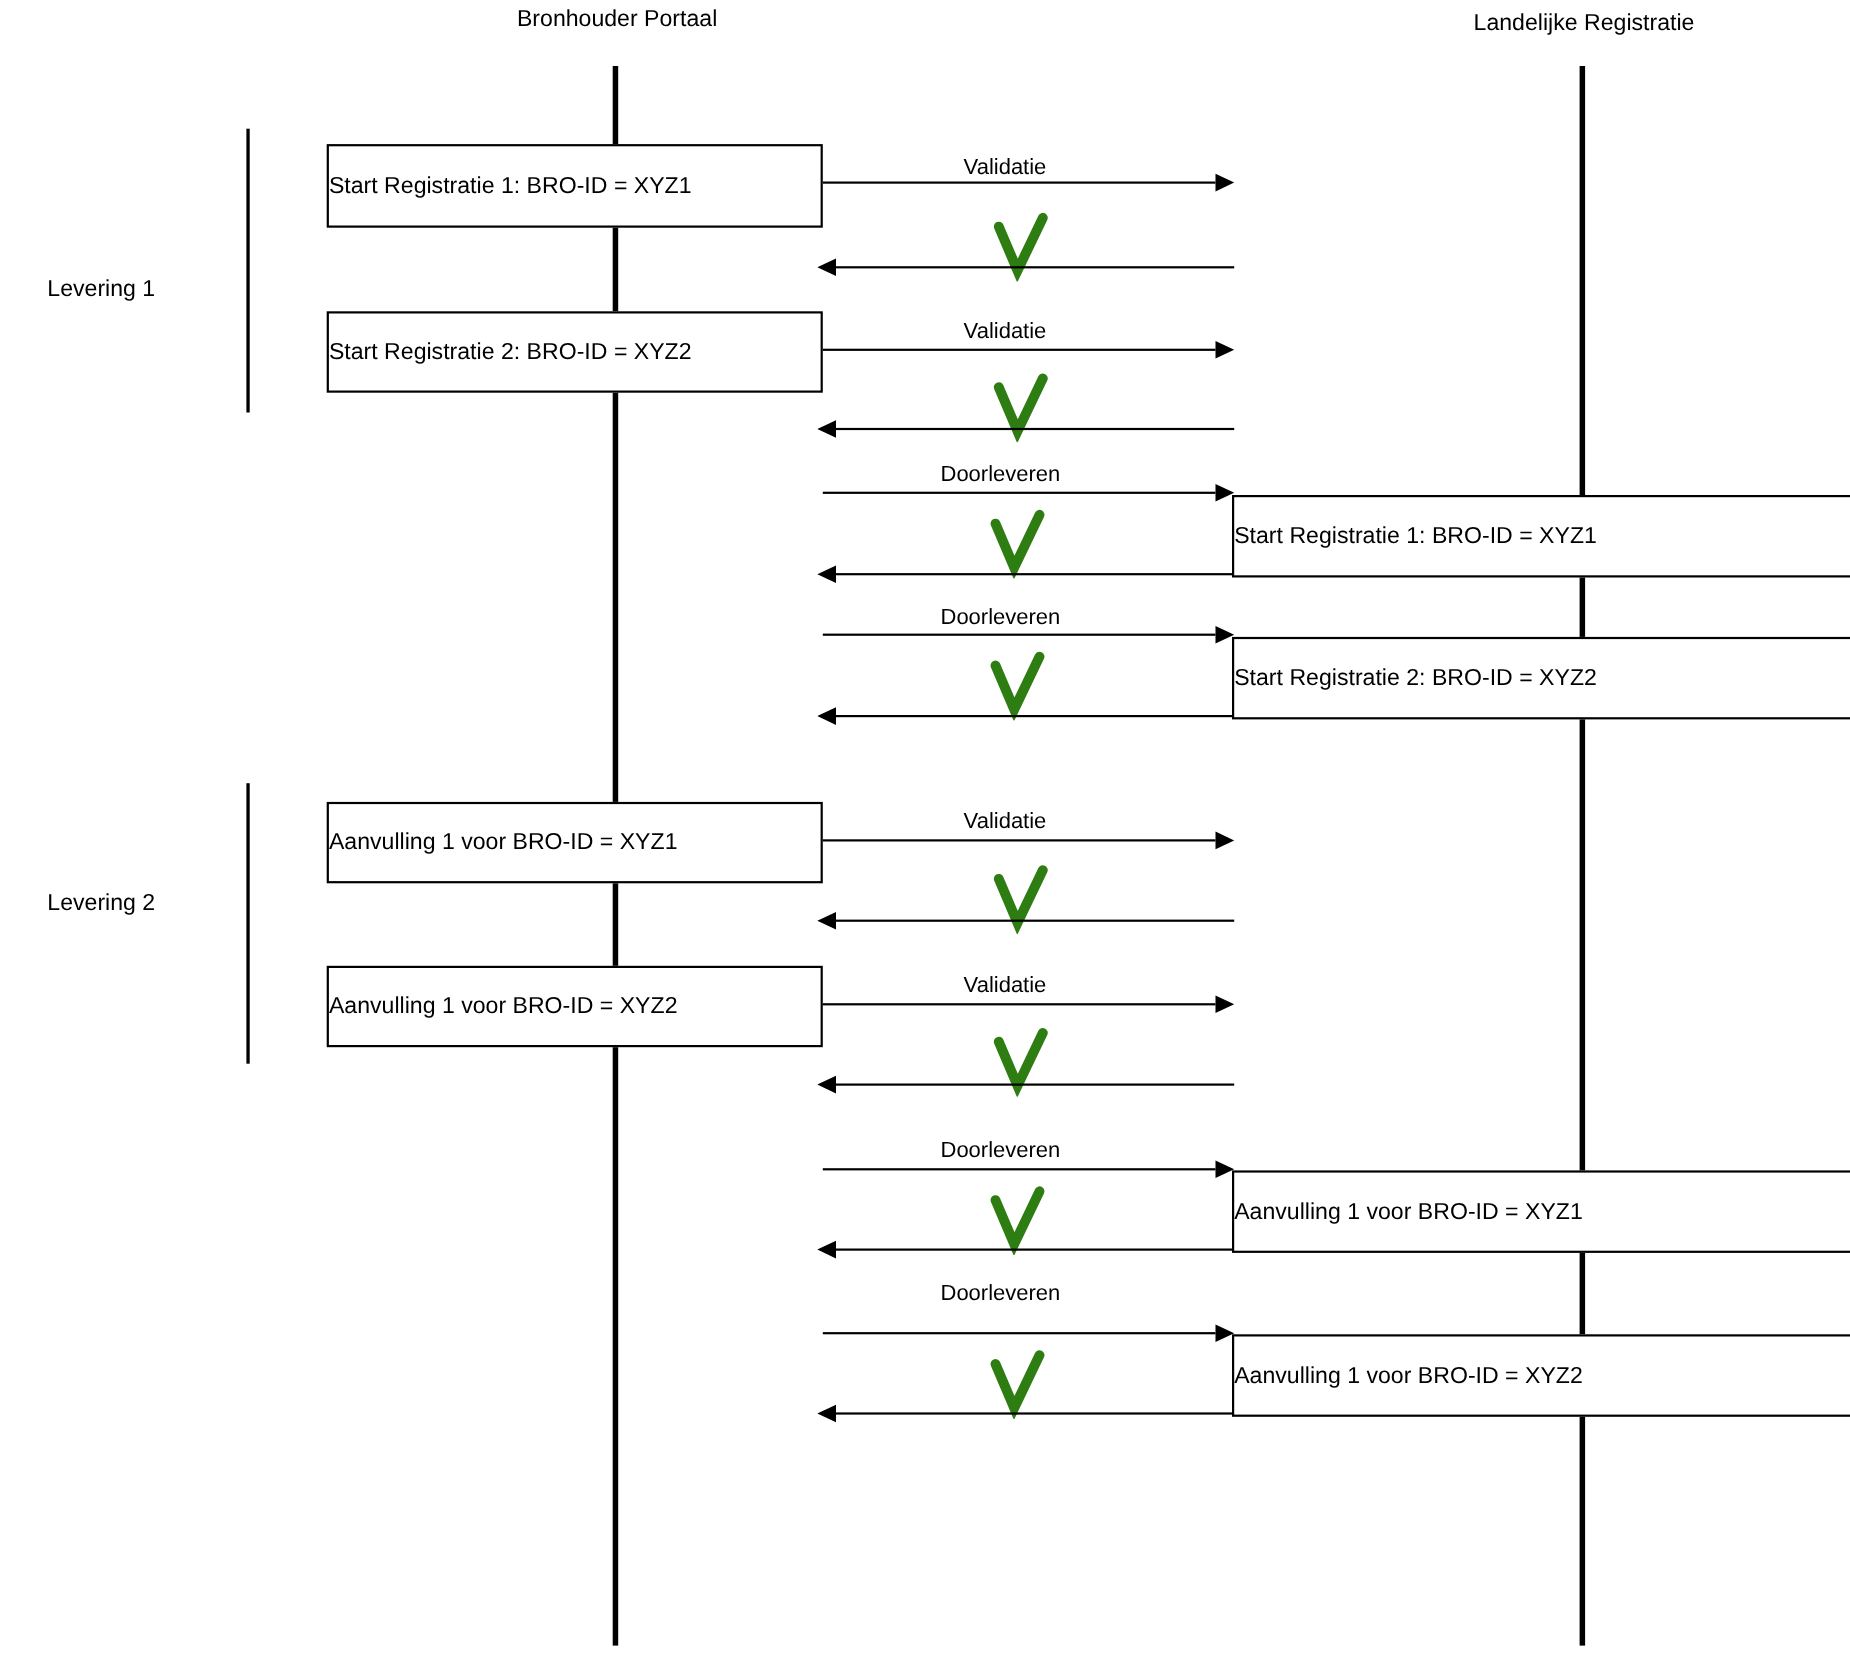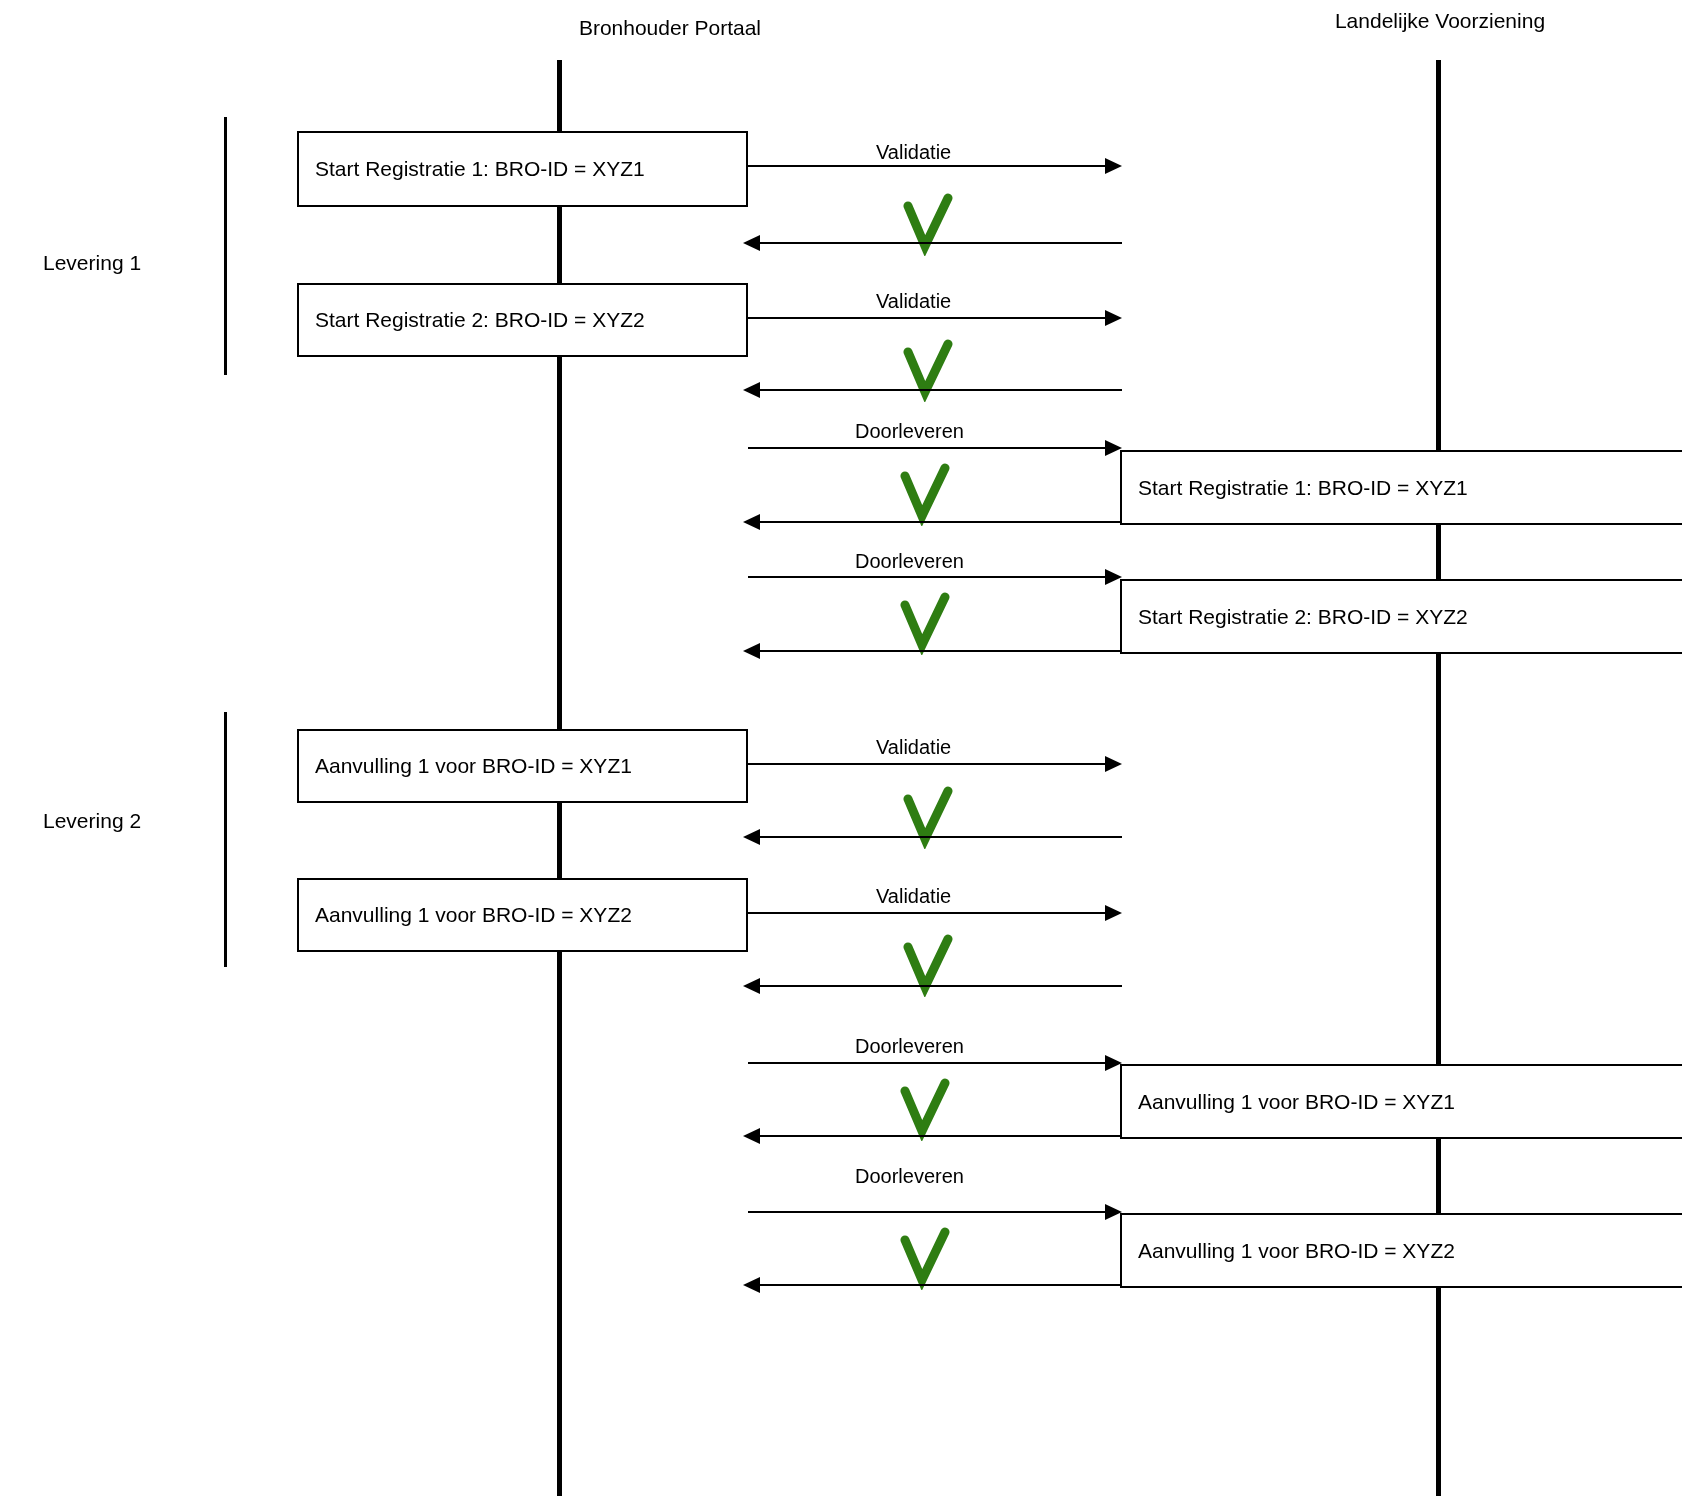--- a/index.html
+++ b/index.html
@@ -48,21 +48,20 @@
     box-sizing: border-box;
     border: 2px solid #000000;
     background: #ffffff;
     display: flex;
     align-items: center;
     font-size: 21px;
     color: #000;
     white-space: nowrap;
   }
   .msgbox > span {
-    padding-left: 16px;
   }
   .arrowline {
     position: absolute;
     height: 2px;
     background: #000000;
   }
   .arrowhead {
     position: absolute;
     width: 0;
     height: 0;
@@ -93,23 +92,23 @@
     display: block;
     width: 100%;
     height: 100%;
   }
 </style>
 </head>
 <body>
 
 <div id="canvas">
 
-  <div class="hdr" style="left:361px; top:15px; width:400px;text-align:right;">Bronhouder Portaal</div>
-
-  <div class="hdr" style="left:1240px; top:8px; width:400px;">Landelijke Voorziening</div>
+  <div class="hdr" style="left:361px; top:5px; width:400px;">Bronhouder Portaal</div>
+
+  <div class="hdr" style="left:1240px; top:8px; width:400px;">Landelijke Registratie</div>
 
   <div class="lifeline" style="left:557px; top:60px; height:1436px;"></div>
   <div class="lifeline" style="left:1436px; top:60px; height:1436px;"></div>
 
   <div class="bracket" style="left:224px; top:117px; height:258px;"></div>
   <div class="grp-label" style="left:43px; top:228px;margin-top:22px;">Levering 1</div>
 
   <div class="bracket" style="left:224px; top:712px; height:255px;"></div>
   <div class="grp-label" style="left:43px; top:808px;">Levering 2</div>
 

